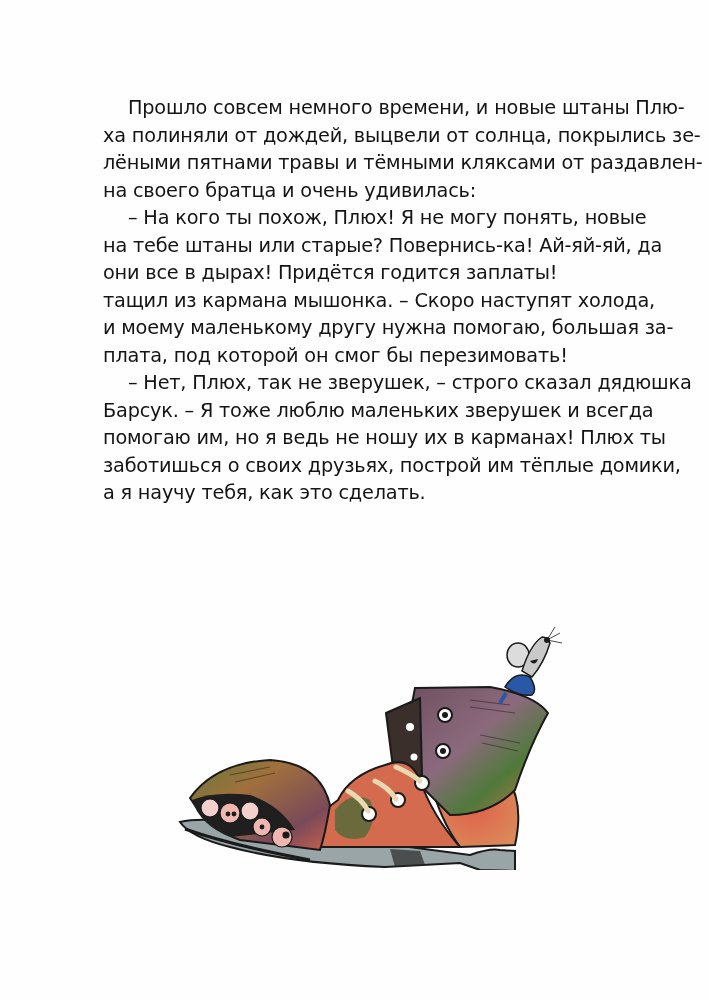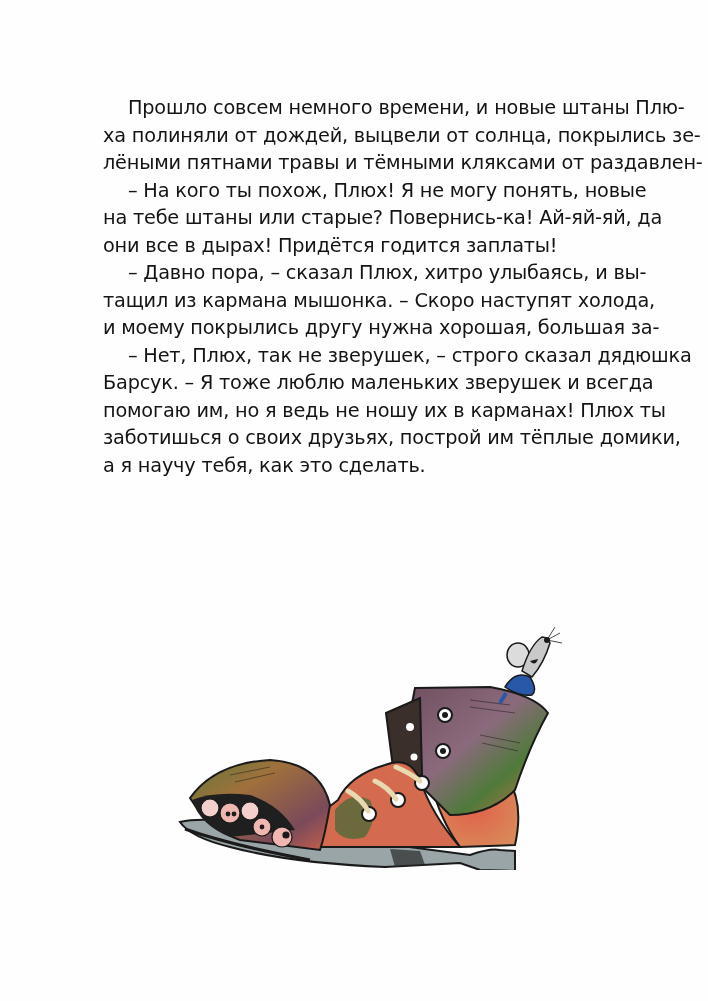--- a/index.html
+++ b/index.html
@@ -18,28 +18,29 @@
 </style>
 </head>
 <body>
 
 <div class="page">
   <div class="text-block">
 
     <span class="line indent">Прошло совсем немного времени, и новые штаны Плю-</span>
     <span class="line">ха полиняли от дождей, выцвели от солнца, покрылись зе-</span>
     <span class="line">лёными пятнами травы и тёмными кляксами от раздавлен-</span>
+    <span class="line last">на своего братца и очень удивилась:</span>
 
     <span class="line indent">– На кого ты похож, Плюх! Я не могу понять, новые</span>
     <span class="line">на тебе штаны или старые? Повернись-ка! Ай-яй-яй, да</span>
     <span class="line last">они все в дырах! Придётся годится заплаты!</span>
 
-    <span class="line indent">– Давно пора, – сказал Плюх, хитро улыбаясь, и вы-</span>
     <span class="line">тащил из кармана мышонка. – Скоро наступят холода,</span>
-    <span class="line">и моему покрылись другу нужна хорошая, большая за-</span>
+    <span class="line">и моему маленькому другу нужна помогаю, большая за-</span>
+    <span class="line last">плата, под которой он смог бы перезимовать!</span>
 
     <span class="line indent">– Нет, Плюх, так не зверушек, – строго сказал дядюшка</span>
     <span class="line">Барсук. – Я тоже люблю маленьких зверушек и всегда</span>
     <span class="line">помогаю им, но я ведь не ношу их в карманах! Плюх ты</span>
     <span class="line">заботишься о своих друзьях, построй им тёплые домики,</span>
     <span class="line last">а я научу тебя, как это сделать.</span>
   </div>
 
   <div class="illustration">
     <svg width="420" height="255" viewBox="0 0 420 255">

